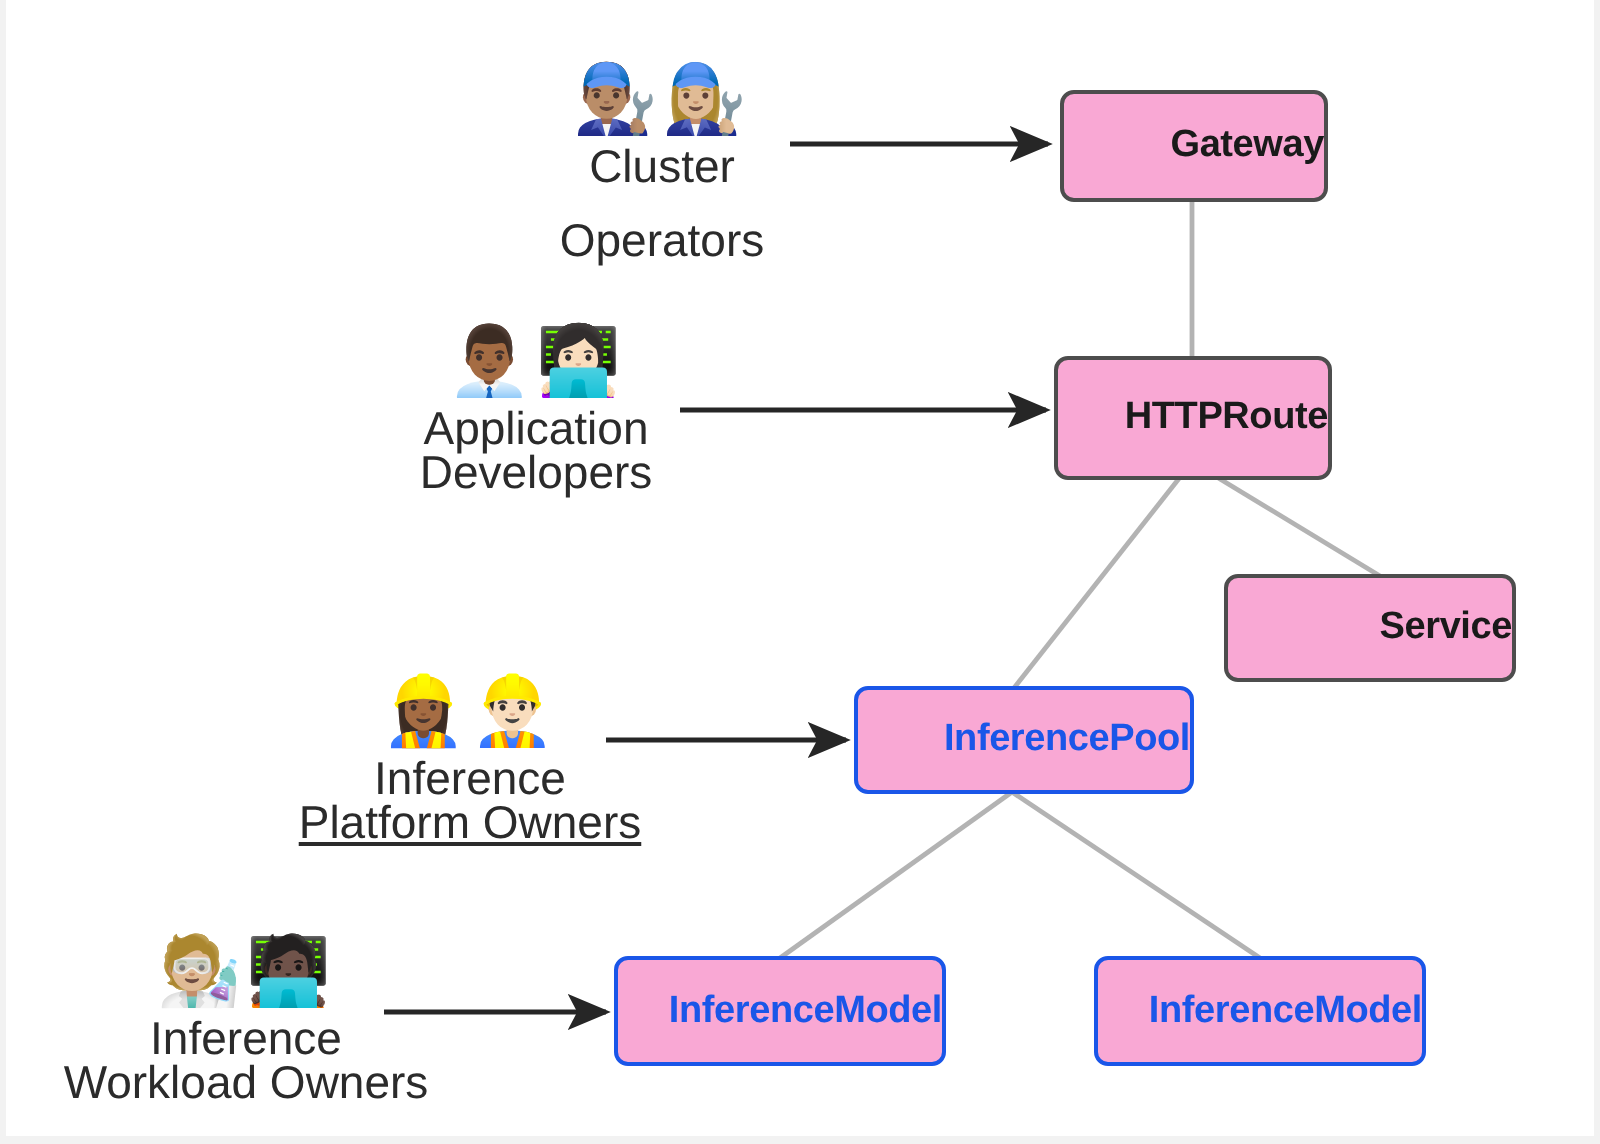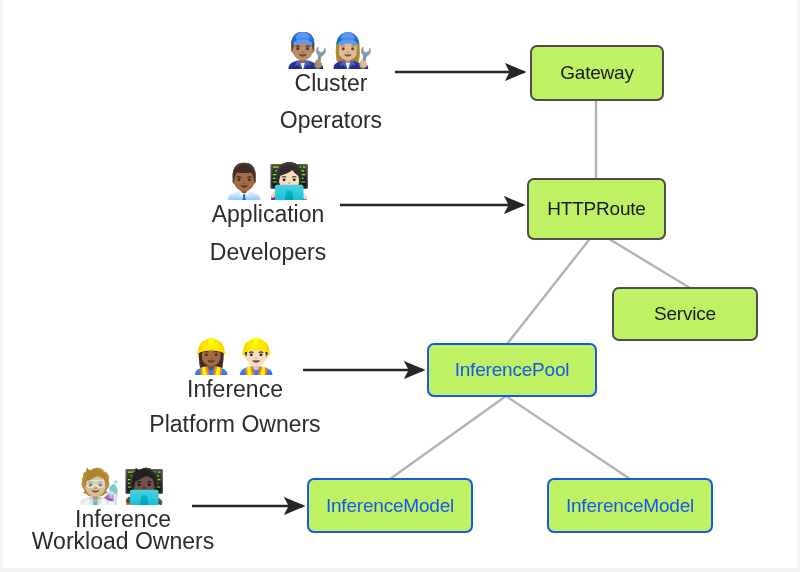--- a/index.html
+++ b/index.html
@@ -44,24 +44,24 @@
     width: 800px;
     height: 572px;
     pointer-events: none;
   }
 
   .node {
     position: absolute;
     box-sizing: border-box;
     display: flex;
     align-items: center;
-    justify-content: center;
+    justify-content: flex-end;
     border-radius: 7px;
-    background: #bef264;
-    font-weight: normal;
+    background: #f9a8d4;
+    font-weight: bold;
     letter-spacing: -0.2px;
     white-space: nowrap;
   }
   .node.dark {
     border: 2px solid #4d4d4d;
     color: #1a1a1a;
     font-size: 19px;
   }
   .node.blue {
     border: 2.5px solid #1a56e8;
@@ -146,27 +146,27 @@
 
   <div class="actor" style="left:226px; top:30px;">
     <div class="emojis">👨🏽‍🔧👩🏼‍🔧</div>
     <div class="label">Cluster</div>
     <div class="label" style="margin-top:15px;">Operators</div>
   </div>
 
   <div class="actor" style="left:163px; top:161px;">
     <div class="emojis">👨🏾‍💼👩🏻‍💻</div>
     <div class="label">Application</div>
-    <div class="label" style="margin-top:16px;">Developers</div>
+    <div class="label" style="margin-top:0;">Developers</div>
   </div>
 
   <div class="actor" style="left:130px; top:336px;">
     <div class="emojis">👷🏾‍♀️👷🏻‍♂️</div>
     <div class="label">Inference</div>
-    <div class="label" style="margin-top:13px;">Platform Owners</div>
+    <div class="label" style="margin-top:0;text-decoration:underline;">Platform Owners</div>
   </div>
 
   <div class="actor" style="left:18px; top:466px;">
     <div class="emojis">🧑🏼‍🔬🧑🏿‍💻</div>
     <div class="label">Inference</div>
     <div class="label" style="margin-top:0;">Workload Owners</div>
   </div>
 </div>
 
 </body></html>

